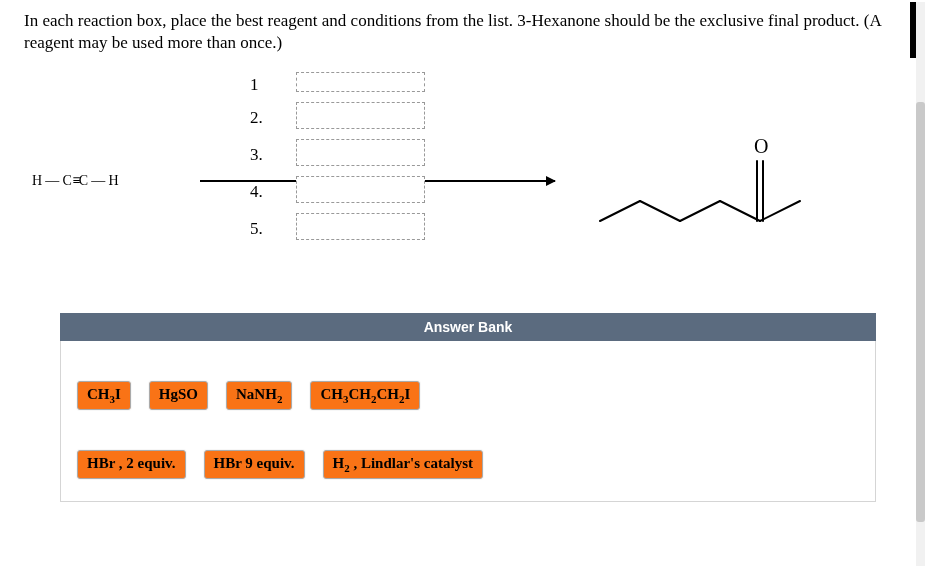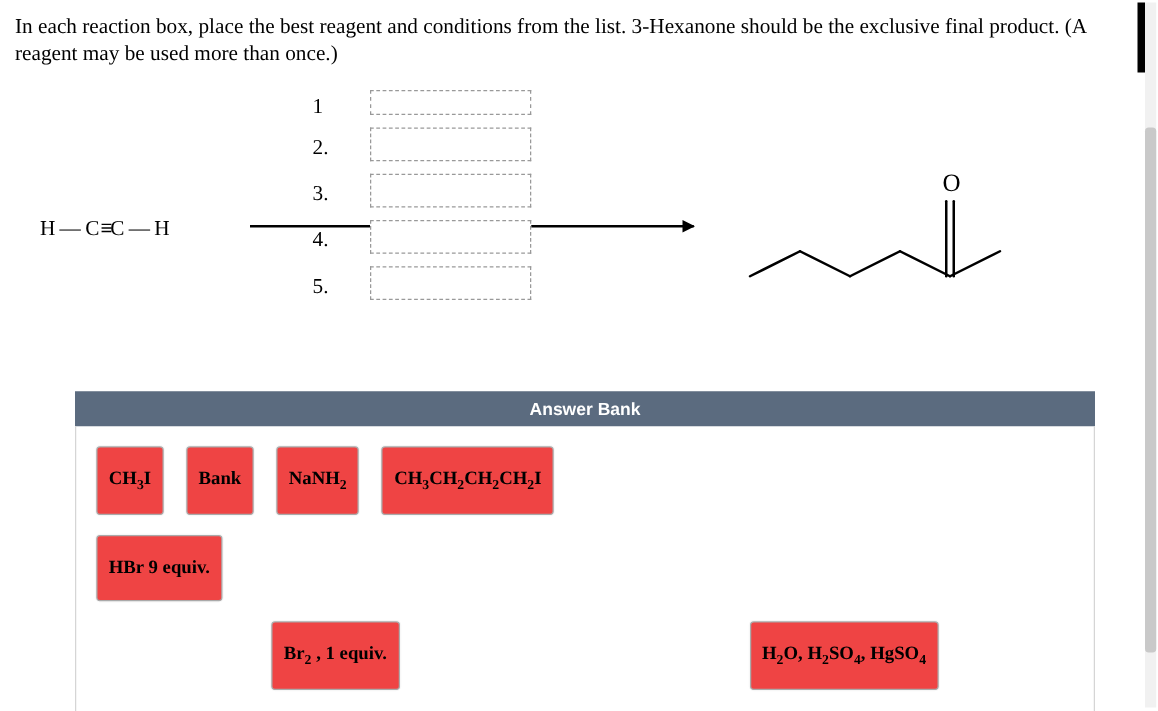--- a/index.html
+++ b/index.html
@@ -5,34 +5,34 @@
     * { box-sizing: border-box; margin: 0; padding: 0; }
     body {
       font-family: "Times New Roman", Times, serif;
       background: #fff;
       width: 926px;
       height: 569px;
       position: relative;
       color: #000;
     }
     .instructions {
-      padding: 10px 12px 4px 12px;
+      padding: 10px 12px 4px 24px;
       font-size: 17px;
       line-height: 1.3;
     }
     .reaction-area {
       position: relative;
       height: 225px;
       margin: 10px 0 20px 0;
     }
     .acetylene {
       position: absolute;
       left: 32px;
       top: 105px;
-      font-size: 17px;
+      font-size: 14px;
       letter-spacing: 1px;
     }
     .acetylene .triple { letter-spacing: -2px; font-weight: bold; }
     .arrow {
       position: absolute;
       left: 200px;
       top: 112px;
       width: 355px;
       height: 2px;
       background: #000;
@@ -92,26 +92,27 @@
     .bank-row {
       display: flex;
       gap: 18px;
       margin-bottom: 16px;
       flex-wrap: nowrap;
     }
     .bank-row:last-child { margin-bottom: 0; }
     .tile {
       border: 1px solid #aaa;
       border-radius: 3px;
-      padding: 17px 9px;
+      padding: 4px 9px;
       font-size: 15px;
-      background: #ef4444;
+      background: #f97316;
       cursor: grab;
       white-space: nowrap;
       box-shadow: 0 0 0 1px rgba(0,0,0,0.03);
+      margin-top: 24px;
     }
     .tile sub { font-size: 11px; vertical-align: sub; }
     .row3 { padding-left: 140px; gap: 280px; }
     .scrollbar {
       position: absolute;
       right: 1px; top: 2px;
       width: 9px; height: 564px;
       background: #f1f1f1;
     }
     .scroll-thumb {
@@ -172,30 +173,28 @@
     <text x="174" y="30" font-family="Times New Roman" font-size="20" fill="#000">O</text>
   </svg>
 
 </div>
 
 <div class="answer-bank-wrap">
   <div class="answer-bank-header">Answer Bank</div>
   <div class="answer-bank-body">
     <div class="bank-row" id="bank-row-0">
         <div class="tile">CH<sub>3</sub>I</div>
-        <div class="tile">Bank</div>
+        <div class="tile">HgSO</div>
         <div class="tile">NaNH<sub>2</sub></div>
-        <div class="tile">CH<sub>3</sub>CH<sub>2</sub>CH<sub>2</sub>CH<sub>2</sub>I</div>
+        <div class="tile">CH<sub>3</sub>CH<sub>2</sub>CH<sub>2</sub>I</div>
       </div>
     <div class="bank-row" id="bank-row-1">
+        <div class="tile">HBr , 2 equiv.</div>
         <div class="tile">HBr 9 equiv.</div>
-      </div>
-    <div class="bank-row row3" id="bank-row-2">
-        <div class="tile">Br<sub>2</sub> , 1 equiv.</div>
-        <div class="tile">H<sub>2</sub>O, H<sub>2</sub>SO<sub>4</sub>, HgSO<sub>4</sub></div>
+        <div class="tile">H<sub>2</sub> , Lindlar's catalyst</div>
       </div>
   </div>
 </div>
 
 <div class="scrollbar">
   <div class="scroll-thumb"></div>
 </div>
 <div class="cutoff"></div>
 
 </body></html>

